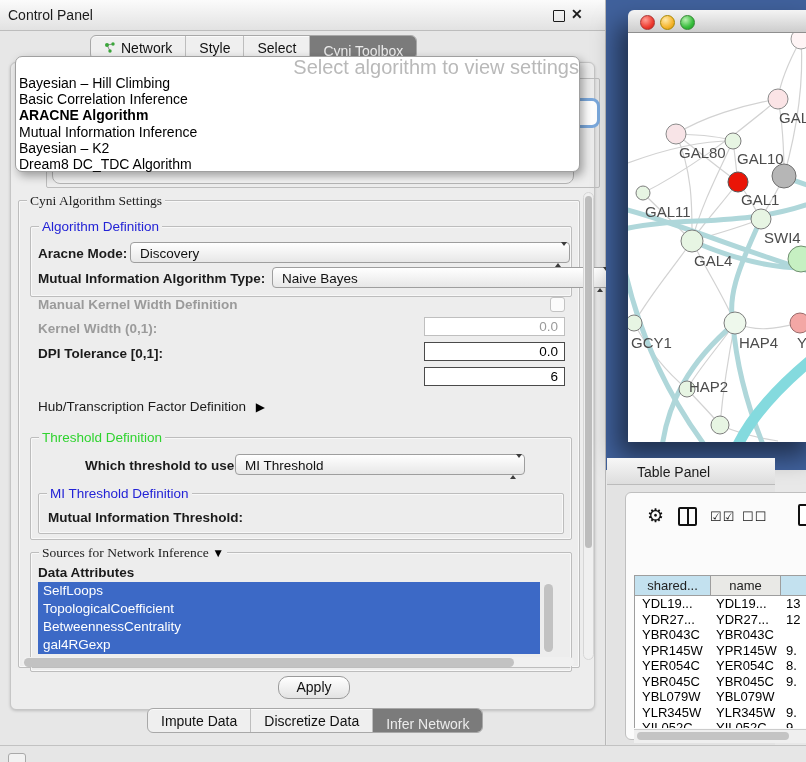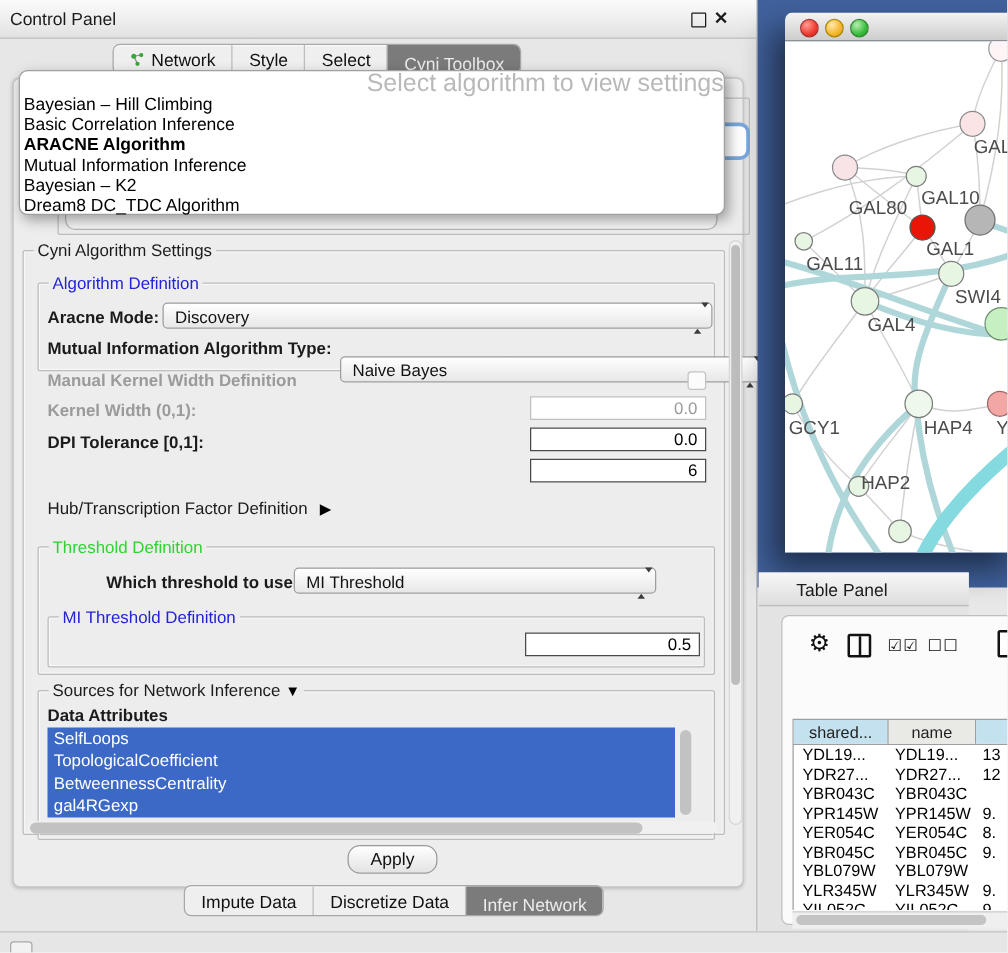--- a/index.html
+++ b/index.html
@@ -39,21 +39,21 @@
          border-radius:7px;box-shadow:3px 4px 10px rgba(0,0,0,.35);z-index:30;padding-top:2px;box-sizing:border-box;}
   .popup-prompt{text-align:right;color:#b9b9b9;font-size:20px;height:16px;line-height:16px;}
   .popup-item{font-size:14px;color:#000;height:16.2px;line-height:16.2px;padding-left:3px;white-space:nowrap;}
   .popup-item.bold{font-weight:bold;}
 
   
   .groupbox{border:1px solid #bdbdbd;border-radius:2px;box-shadow:0 0 0 1px rgba(255,255,255,.6) inset;}
   .gb-title{position:absolute;top:-8px;left:8px;background:#ededed;padding:0 3px;font-size:13.5px;line-height:15px;white-space:nowrap;}
   .gb-blue{color:#2323d6;}
   .gb-green{color:#2fd32f;}
-  .gb-black{color:#1c1c1c;}
+  .gb-black{color:#1c1c1c;font-family:Liberation Serif, serif;}
 
   .lbl{font-size:13.5px;font-weight:bold;color:#1b1b1b;white-space:nowrap;}
   .lbl.disabled{color:#9b9b9b;}
   .plain{font-size:13.5px;color:#1b1b1b;white-space:nowrap;}
 
   
   .combo{background:linear-gradient(#ffffff,#e7e7e7);border:1px solid #9e9e9e;border-radius:4px;height:21px;box-sizing:border-box;text-align:right;}
   .combo .val{position:absolute;left:9px;top:3px;font-size:13.5px;color:#111;white-space:nowrap;}
   .stepper{position:absolute;right:5px;top:3px;width:9px;}
   .step-up{width:0;height:0;border-left:3.5px solid transparent;border-right:3.5px solid transparent;
@@ -180,21 +180,21 @@
 
     <div class="abs groupbox" style="left:30px;top:226px;width:540px;height:69px;">
       <span class="gb-title gb-blue">Algorithm Definition</span>
     </div>
     <div class="abs lbl" style="left:38px;top:246px;">Aracne Mode:</div>
     <div class="abs combo" style="left:130px;top:242px;width:440px;">
       <span class="val">Discovery</span>
       <span class="stepper"><span class="step-up"></span><span class="step-down"></span></span>
     </div>
     <div class="abs lbl" style="left:38px;top:271px;">Mutual Information Algorithm Type:</div>
-    <div class="abs combo" style="left:272px;top:267px;width:340px;margin-top:18px;">
+    <div class="abs combo" style="left:272px;top:267px;width:340px;">
       <span class="val">Naive Bayes</span>
       <span class="stepper"><span class="step-up"></span><span class="step-down"></span></span>
     </div>
 
     <div class="abs lbl disabled" style="left:38px;top:297px;">Manual Kernel Width Definition</div>
     <div class="abs checkbox" style="left:550px;top:297px;"></div>
 
     <div class="abs lbl disabled" style="left:38px;top:321px;">Kernel Width (0,1):</div>
     <input class="numfield disabled" style="left: 424px; top: 317px; width: 141px;" value="0.0">
 
@@ -212,21 +212,21 @@
       <span class="gb-title gb-green">Threshold Definition</span>
     </div>
     <div class="abs lbl" style="left:85px;top:458px;">Which threshold to use:</div>
     <div class="abs combo" style="left:235px;top:454px;width:290px;">
       <span class="val">MI Threshold</span>
       <span class="stepper"><span class="step-up"></span><span class="step-down"></span></span>
     </div>
     <div class="abs groupbox" style="left:38px;top:493px;width:524px;height:39px;">
       <span class="gb-title gb-blue">MI Threshold Definition</span>
     </div>
-    <input class="numfield" style="left: 420px; top: 506px; width: 140px;" value="0.5">
+    <div class="abs lbl" style="left:48px;top:510px;">Mutual Information Threshold:</div>
 
     <div class="abs groupbox" style="left:30px;top:552px;width:540px;height:118px;">
       <span class="gb-title gb-black">
         <span>Sources for Network Inference</span>
         <span class="tri">▼</span>
       </span>
     </div>
     <div class="abs lbl" style="left:38px;top:565px;">Data Attributes</div>
     <div class="abs attr-list">
       <div class="attr-item">SelfLoops</div>
@@ -314,21 +314,21 @@
         <circle cx="15" cy="160" r="7" fill="#e7f5e3" stroke="#7d7d7d"></circle>
         <circle cx="64" cy="208" r="11" fill="#e7f5e3" stroke="#7d7d7d"></circle>
         <circle cx="173" cy="226" r="13" fill="#c6f0c2" stroke="#6f8f6f"></circle>
         <circle cx="6" cy="290" r="8" fill="#e7f5e3" stroke="#7d7d7d"></circle>
         <circle cx="107" cy="290" r="11" fill="#eef8ec" stroke="#7d7d7d"></circle>
         <circle cx="172" cy="290" r="10" fill="#f3a7a5" stroke="#9a6a6a"></circle>
         <circle cx="59" cy="356" r="8" fill="#e7f5e3" stroke="#7d7d7d"></circle>
         <circle cx="92" cy="392" r="9" fill="#e7f5e3" stroke="#7d7d7d"></circle>
       </svg>
       <span class="node-label" style="left:151px;top:76px;">GAL</span>
-      <span class="node-label" style="left:51px;top:125px;">GAL80</span>
+      <span class="node-label" style="left:51px;top:111px;">GAL80</span>
       <span class="node-label" style="left:109px;top:117px;">GAL10</span>
       <span class="node-label" style="left:113px;top:158px;">GAL1</span>
       <span class="node-label" style="left:17px;top:170px;">GAL11</span>
       <span class="node-label" style="left:136px;top:196px;">SWI4</span>
       <span class="node-label" style="left:66px;top:219px;">GAL4</span>
       <span class="node-label" style="left:3px;top:301px;">GCY1</span>
       <span class="node-label" style="left:111px;top:301px;">HAP4</span>
       <span class="node-label" style="left:169px;top:301px;">Y</span>
       <span class="node-label" style="left:61px;top:345px;">HAP2</span>
     </div>

